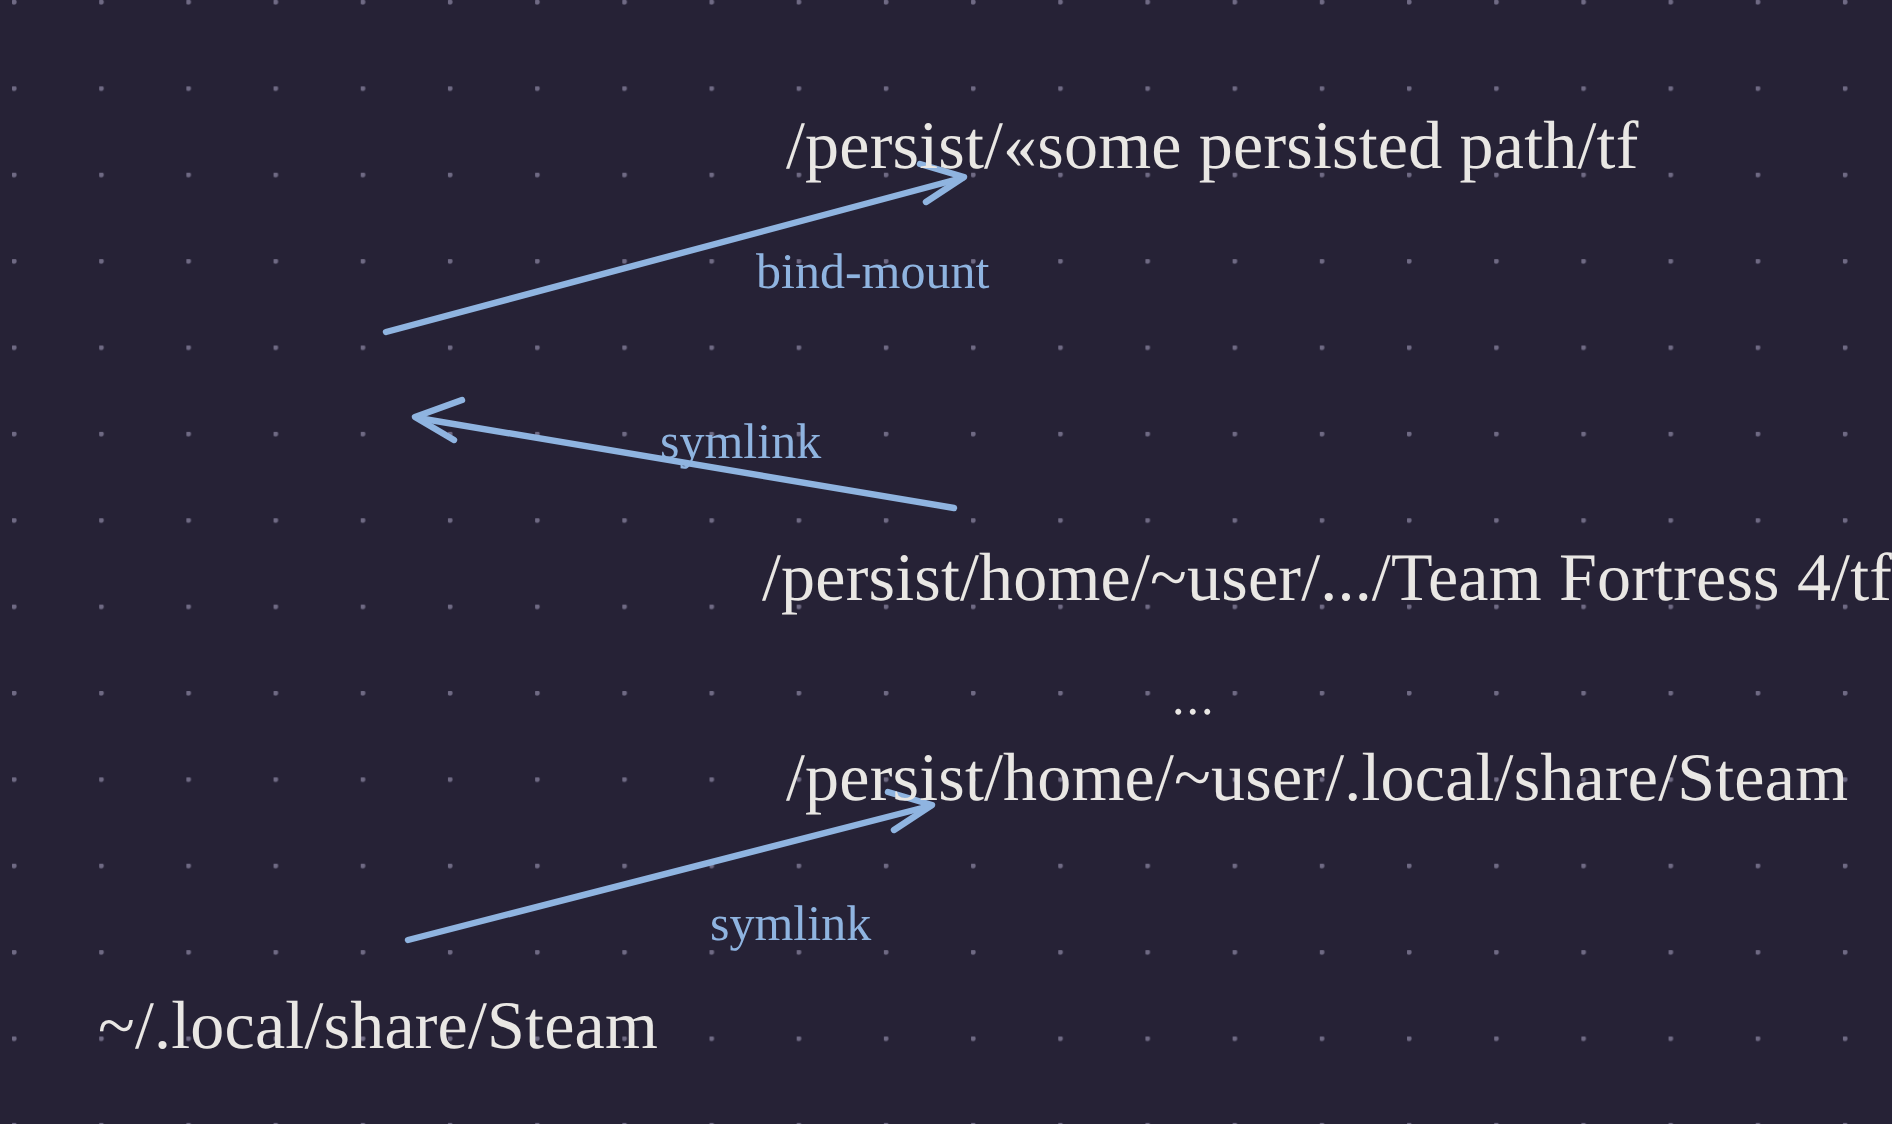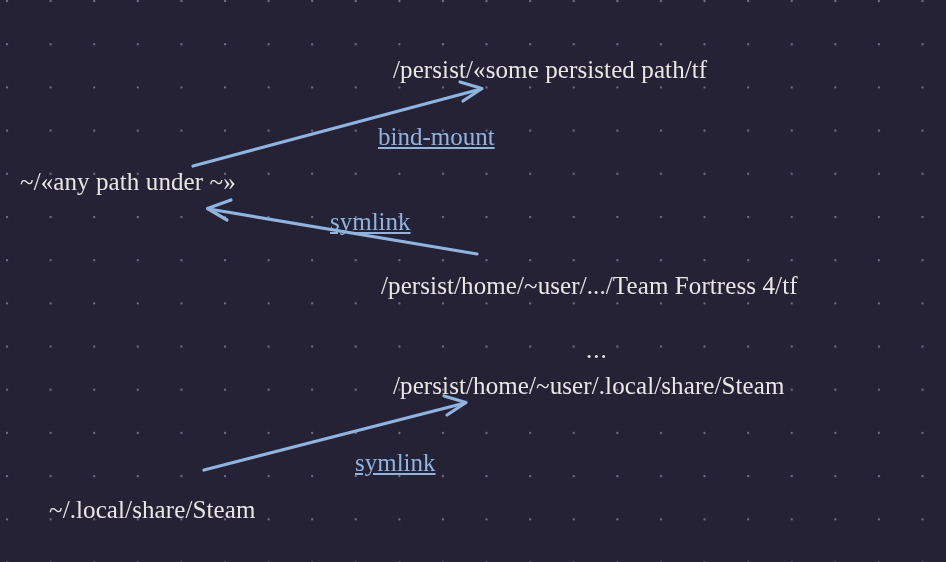--- a/index.html
+++ b/index.html
@@ -26,31 +26,30 @@
     left: 0;
     top: 0;
     width: 946px;
     height: 562px;
     pointer-events: none;
   }
   .node {
     position: absolute;
     white-space: nowrap;
     color: #e9e7e4;
-    font-size: 25px;
+    font-size: 34px;
     line-height: 1;
     letter-spacing: 0.1px;
   }
   .edge-label {
     position: absolute;
     white-space: nowrap;
     color: #8fb4e0;
     font-size: 25px;
     line-height: 1;
-    text-decoration: underline;
   }
   .ellipsis {
     position: absolute;
     white-space: nowrap;
     color: #e9e7e4;
     font-size: 25px;
     line-height: 1;
     letter-spacing: 1px;
   }
   
@@ -85,21 +84,20 @@
       <g>
         <line x1="204" y1="470" x2="465" y2="403"></line>
         <polyline points="444,396 466,402.5 447,415"></polyline>
       </g>
 
     </g>
   </svg>
 
   <div class="node" id="node-persist-tf">/persist/«some persisted path/tf</div>
 
-  <div class="node" id="node-any-path">~/«any path under ~»</div>
 
   <div class="node" id="node-tf2-tf">/persist/home/~user/.../Team Fortress 4/tf</div>
 
   <div class="node" id="node-home-steam">~/.local/share/Steam</div>
 
   <div class="node" id="node-persist-steam">/persist/home/~user/.local/share/Steam</div>
 
   <div class="edge-label" id="label-bind-mount">bind-mount</div>
 
   <div class="edge-label" id="label-symlink-1">symlink</div>

